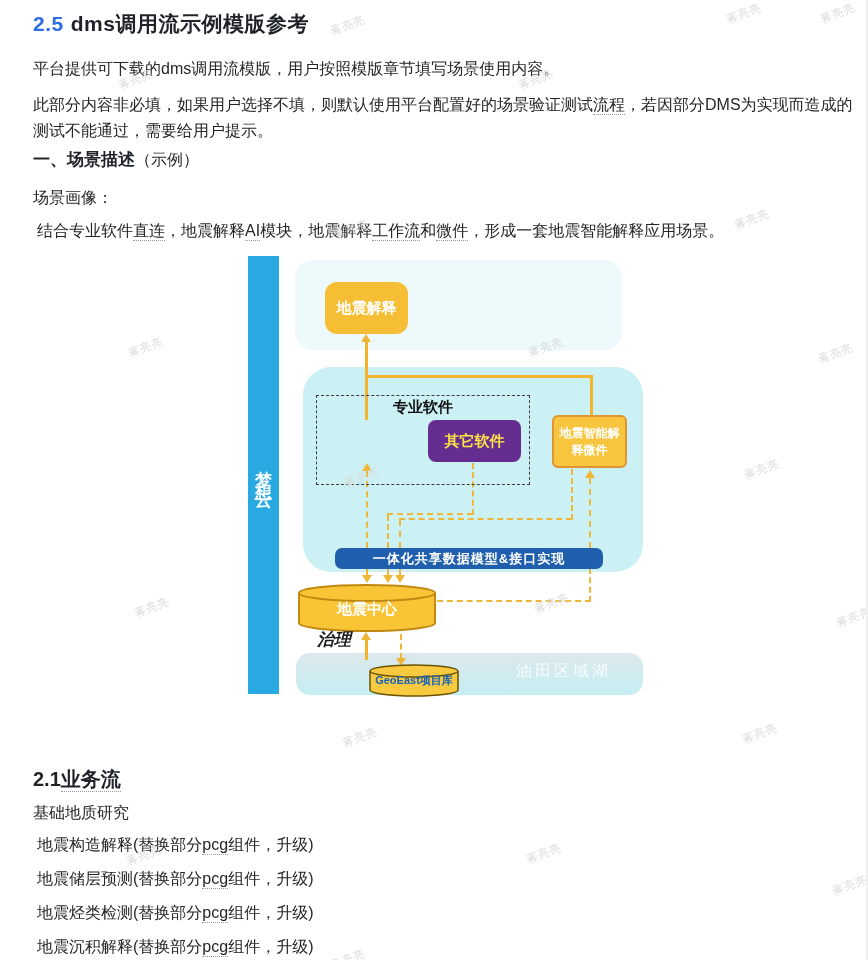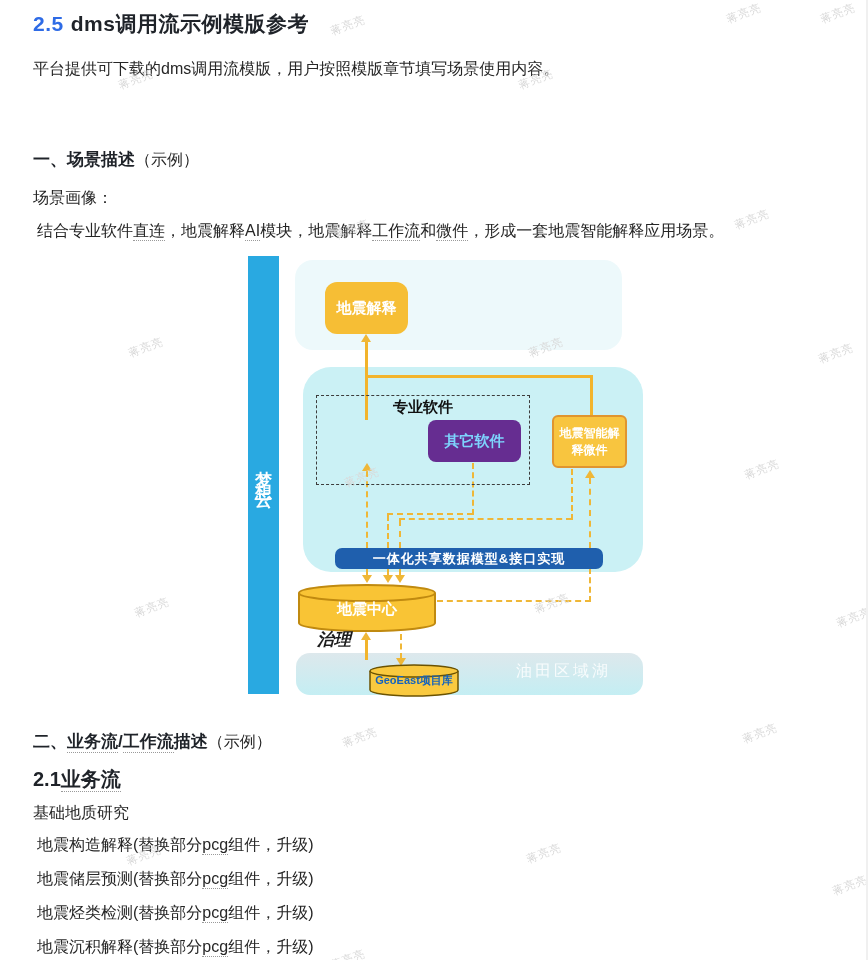--- a/index.html
+++ b/index.html
@@ -42,21 +42,21 @@
   .lake{left:487px;top:406px;width:152px;font-size:16px;font-weight:normal;color:rgba(255,255,255,.82);
         letter-spacing:3px;z-index:2;white-space:nowrap;margin-left:29px;}
   .ybox{background:#f6be35;color:#fff;font-weight:bold;display:flex;align-items:center;
         justify-content:center;text-align:center;z-index:3;}
   .fold{background-image:linear-gradient(225deg, rgba(255,255,255,.55) 0 11px, rgba(255,255,255,0) 11px);}
   .n-interp{left:325px;top:27px;width:83px;height:52px;border-radius:12px;font-size:15px;}
   .groupbox{left:316px;top:140px;width:214px;height:90px;border:1.5px dashed #3c3c3c;z-index:2;box-sizing:border-box;}
   .grouplabel{left:316px;top:143px;width:214px;text-align:center;font-size:15px;font-weight:bold;color:#111;z-index:3;}
   .n-geoeast{left:322px;top:165px;width:88px;height:42px;border-radius:8px;font-size:16px;}
   .n-other{left:428px;top:165px;width:93px;height:42px;border-radius:8px;background:#662d91;
-           color:#7dd3fc;font-weight:bold;display:flex;align-items:center;justify-content:center;
+           color:#fde047;font-weight:bold;display:flex;align-items:center;justify-content:center;
            font-size:15px;z-index:3;}
   .n-widget{left:552px;top:160px;width:75px;height:53px;border-radius:6px;font-size:12px;
             border:2px solid #e0952f;line-height:1.35;padding:1px;box-sizing:border-box;background:#f8c53f;}
   .dbar{left:335px;top:293px;width:268px;height:21px;background:#1f5fad;color:#fff;
         font-size:13px;font-weight:bold;display:flex;align-items:center;justify-content:center;
         letter-spacing:1px;z-index:4;border-radius:7px;}
   
   .sv{width:3px;background:#f2b42c;z-index:2;}
   .sh{height:3px;background:#f2b42c;z-index:2;}
   .dv{width:0;border-left:2px dashed #efb737;z-index:2;}
@@ -73,20 +73,21 @@
 </head>
 <body>
 
 <div class="page">
 
   <div class="abs h2">
     <span class="num">2.5</span><span>dms调用流示例模版参考</span>
   </div>
 
   <div class="abs body-p p1">平台提供可下载的dms调用流模版，用户按照模版章节填写场景使用内容。</div>
+  <div class="abs body-p p2"><span>此部分内容非必填，如果用户选择不填，则默认使用平台配置好的场景验证测试</span><span class="du">流程</span><span>，若因部分DMS为实现而造成的</span><br><span>测试不能通过，需要给用户提示。</span></div>
 
   <div class="abs h3 sec1">
     <span>一、场景描述</span><span class="light">（示例）</span>
   </div>
   <div class="abs body-p scene-label">场景画像：</div>
   <div class="abs body-p scene-p"><span> 结合专业软件</span><span class="du">直连</span><span>，地震解释</span><span class="du">AI</span><span>模块，地震解释</span><span class="du">工作流</span><span>和</span><span class="du">微件</span><span>，形成一套地震智能解释应用场景。</span></div>
 
   <div class="abs diagram">
 
     <div class="abs pale"></div>
@@ -146,23 +147,20 @@
 
     <div class="abs cyl" style="left:368px;top:409px;width:92px;height:33px;">
       <svg width="92" height="33" viewBox="0 0 92 33">
         <path d="M2 7 L2 26 A44 6 0 0 0 90 26 L90 7" fill="#f9c93f" stroke="#6b5200" stroke-width="1.5"></path>
         <ellipse cx="46" cy="7" rx="44" ry="6" fill="#f9c93f" stroke="#6b5200" stroke-width="1.5"></ellipse>
       </svg>
       <div class="cyl-label" style="top:9px;font-size:11px;color:#1463be;">GeoEast项目库</div>
     </div>
   </div>
 
-  <div class="abs h3 sec2">
-    <span>二、</span><span class="du">业务流</span><span>/</span><span class="du">工作流</span><span>描述</span><span class="light">（示例）</span>
-  </div>
   <div class="abs h4">
     <span>2.1</span><span class="du">业务流</span>
   </div>
   <div class="abs body-p lead">基础地质研究</div>
 
   <div class="abs body-p li1"><span>地震构造解释(替换部分</span><span class="du">pcg</span><span>组件，升级)</span></div>
   <div class="abs body-p li2"><span>地震储层预测(替换部分</span><span class="du">pcg</span><span>组件，升级)</span></div>
   <div class="abs body-p li3"><span>地震烃类检测(替换部分</span><span class="du">pcg</span><span>组件，升级)</span></div>
   <div class="abs body-p li4"><span>地震沉积解释(替换部分</span><span class="du">pcg</span><span>组件，升级)</span></div>
 

